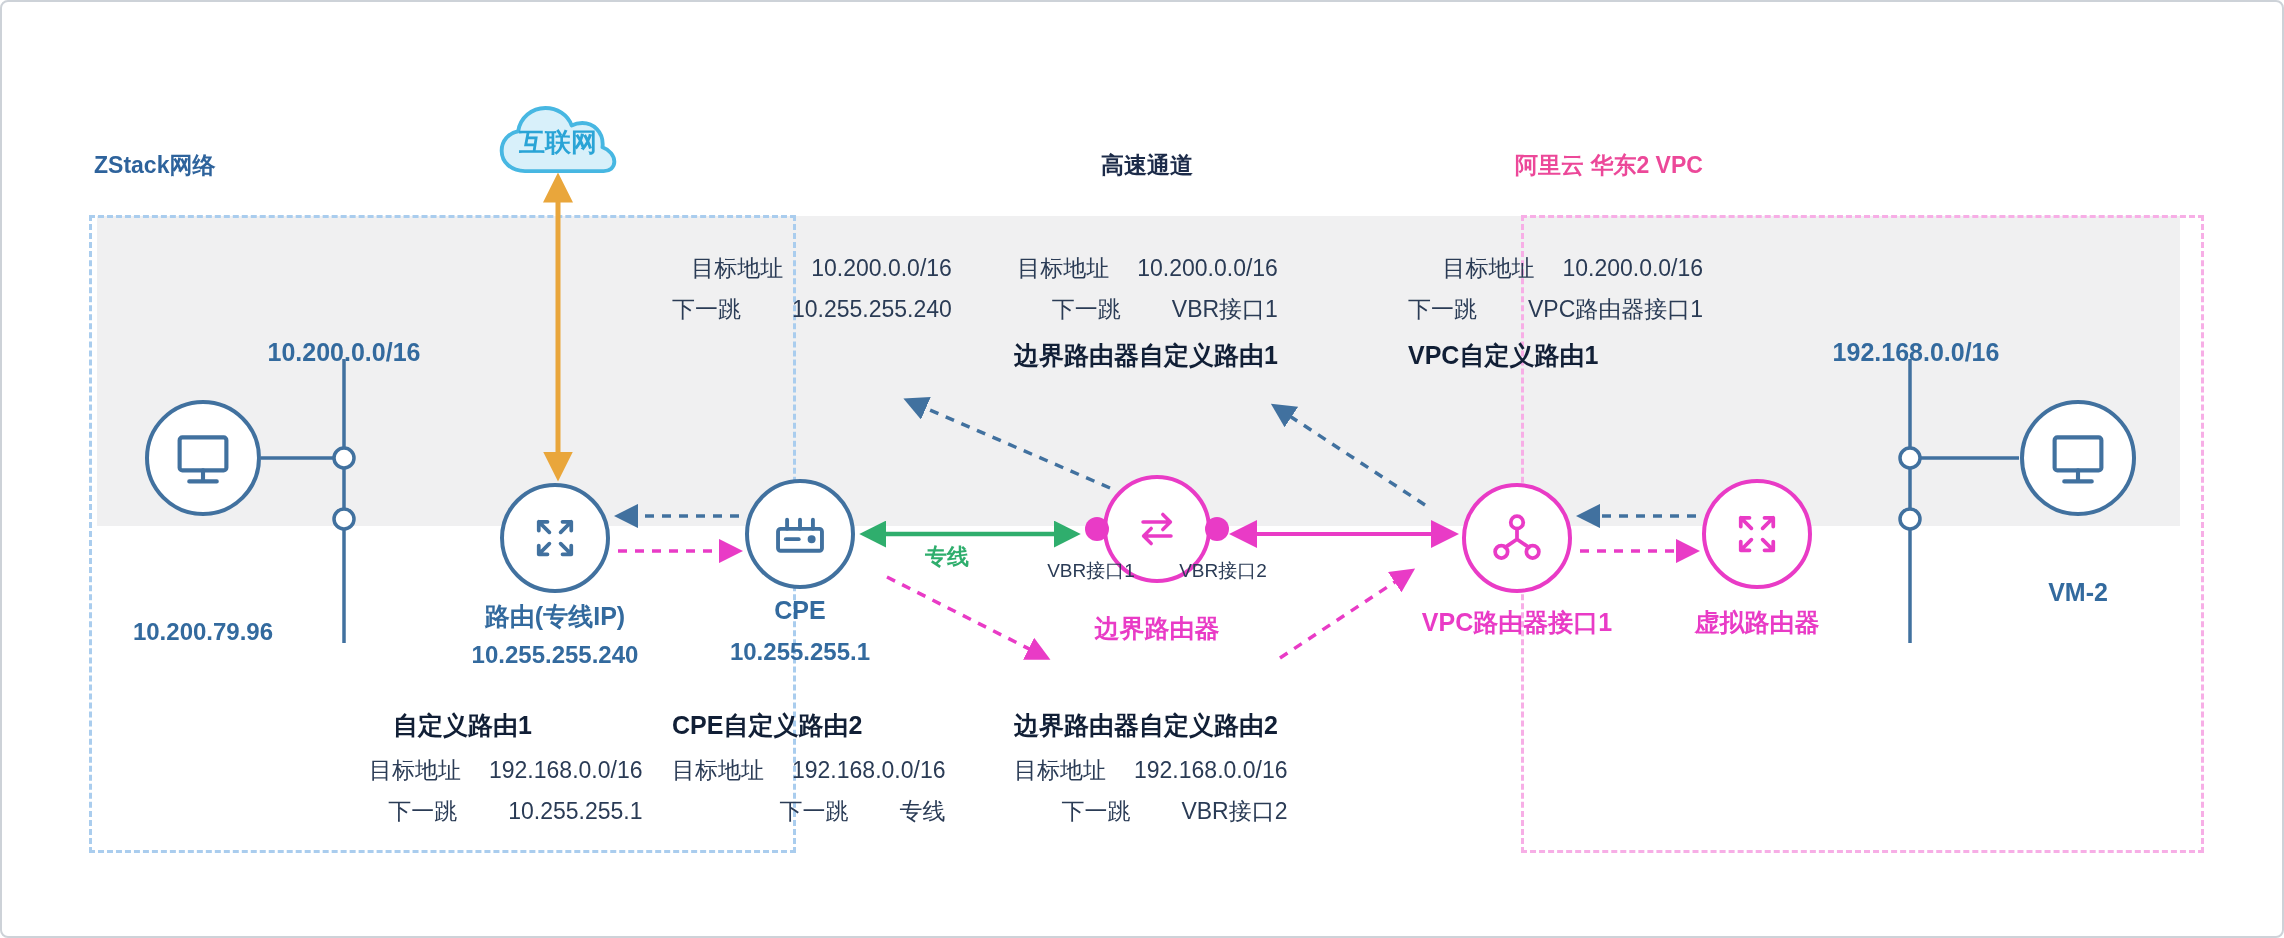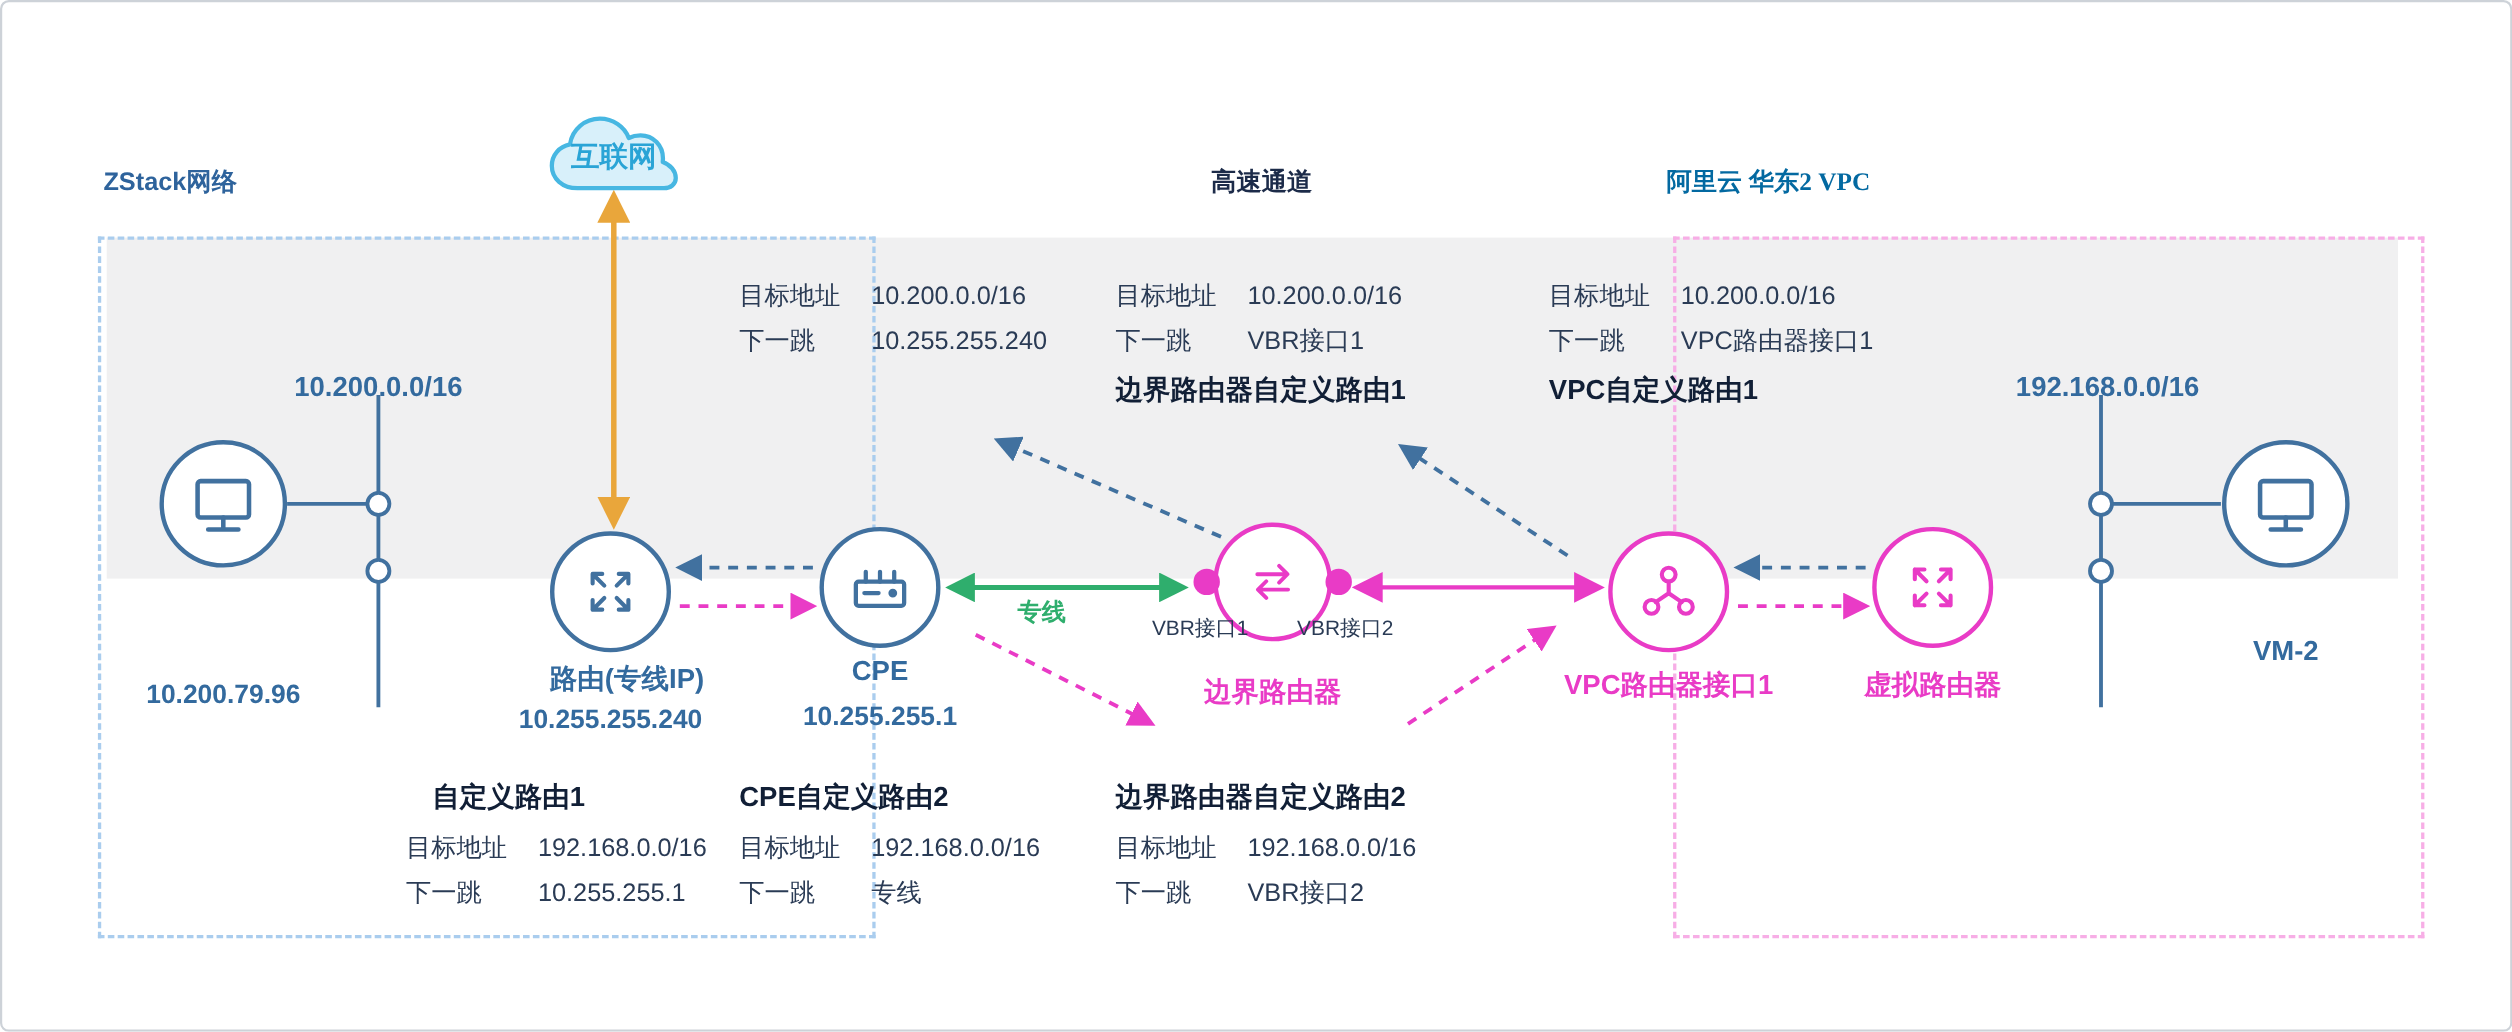--- a/index.html
+++ b/index.html
@@ -12,39 +12,39 @@
   .abs { position:absolute; }
   .band { position:absolute; left:95px; top:214px; width:2083px; height:310px; background:#f0f0f1; }
   .zone { position:absolute; border:3px dashed; }
   .zone-zstack { left:87px; top:213px; width:707px; height:638px; border-color:#aacdee; }
   .zone-aliyun { left:1519px; top:213px; width:683px; height:638px; border-color:#f7aee6; }
   svg.overlay { position:absolute; left:0; top:0; width:2284px; height:938px; }
 
   .section-title { position:absolute; font-size:23px; font-weight:bold; white-space:nowrap; }
   .t-zstack { color:#2e639c; }
   .t-express { color:#1c2b49; }
-  .t-aliyun { color:#0369a1;font-family:Liberation Serif, serif; }
+  .t-aliyun { color:#ec4899; }
 
   .circle-node { position:absolute; background:#fff; border-radius:50%;
                  display:flex; align-items:center; justify-content:center; }
   .blue-node { border:4px solid #41719f; color:#41719f; }
   .pink-node { border:4px solid #e93bc6; color:#e93bc6; }
 
   .vbr-dot { position:absolute; width:24px; height:24px; border-radius:50%; background:#e93bc6; }
 
   .lbl { position:absolute; text-align:center; font-weight:bold; white-space:nowrap; width:340px; }
   .lbl-blue { color:#336a9e; font-size:25px; }
   .ip-blue  { color:#336a9e; font-size:24px; font-weight:600; }
   .lbl-pink { color:#e93bc6; font-size:25px; }
   .lbl-small { width:200px; font-size:19px; font-weight:500; color:#2a3b55; }
   .lbl-green { width:200px; font-size:22px; color:#2fae6d; }
   .lbl-cloud { width:136px; font-size:26px; color:#2aa4d6;text-align:center; }
 
   .rtable { position:absolute; font-size:23px; color:#2a3b55; font-weight:500; }
-  .rt-row { display:flex; line-height:41px; white-space:nowrap; }
+  .rt-row { display:flex; line-height:41px; white-space:nowrap;justify-content:flex-end; }
   .rt-label { width:120px; }
   .rt-title { font-weight:bold; color:#111f36; font-size:25px; line-height:46px; margin-top:2px; white-space:nowrap; }
   .rtable-bottom .rt-title { margin-top:0; margin-bottom:2px; }
   .rt-title.indent { margin-left:24px; }
 </style>
 </head>
 <body>
 
 <div class="frame">
 
@@ -126,21 +126,21 @@
   <div class="circle-node blue-node" style="left:498px; top:481px; width:110px; height:110px;">
     <svg viewBox="0 0 48 48" width="60" height="60">
       <g fill="none" stroke="currentColor" stroke-width="3" stroke-linecap="round" stroke-linejoin="round">
         <path d="M11 18v-7h7M11 11l8.5 8.5"></path>
         <path d="M30 11h7v7M37 11l-8.5 8.5"></path>
         <path d="M11 30v7h7M11 37l8.5-8.5"></path>
         <path d="M37 30v7h-7M37 37l-8.5-8.5"></path>
       </g>
     </svg>
   </div>
-  <div class="lbl lbl-blue" style="left:398px; top:598px;">路由(专线IP)</div>
+  <div class="lbl lbl-blue" style="left:383px; top:598px;">路由(专线IP)</div>
   <div class="lbl ip-blue" style="left:383px; top:639px;">10.255.255.240</div>
 
   <div class="circle-node blue-node" style="left:743px; top:477px; width:110px; height:110px;">
     <svg viewBox="0 0 48 48" width="62" height="62">
       <g fill="none" stroke="currentColor" stroke-width="3" stroke-linecap="round" stroke-linejoin="round">
         <rect x="7" y="20" width="34" height="17" rx="2"></rect>
         <path d="M14 20v-7M24 20v-7M34 20v-7"></path>
         <path d="M13 28h10"></path>
         <circle cx="33" cy="28" r="1.6" fill="currentColor"></circle>
       </g>

